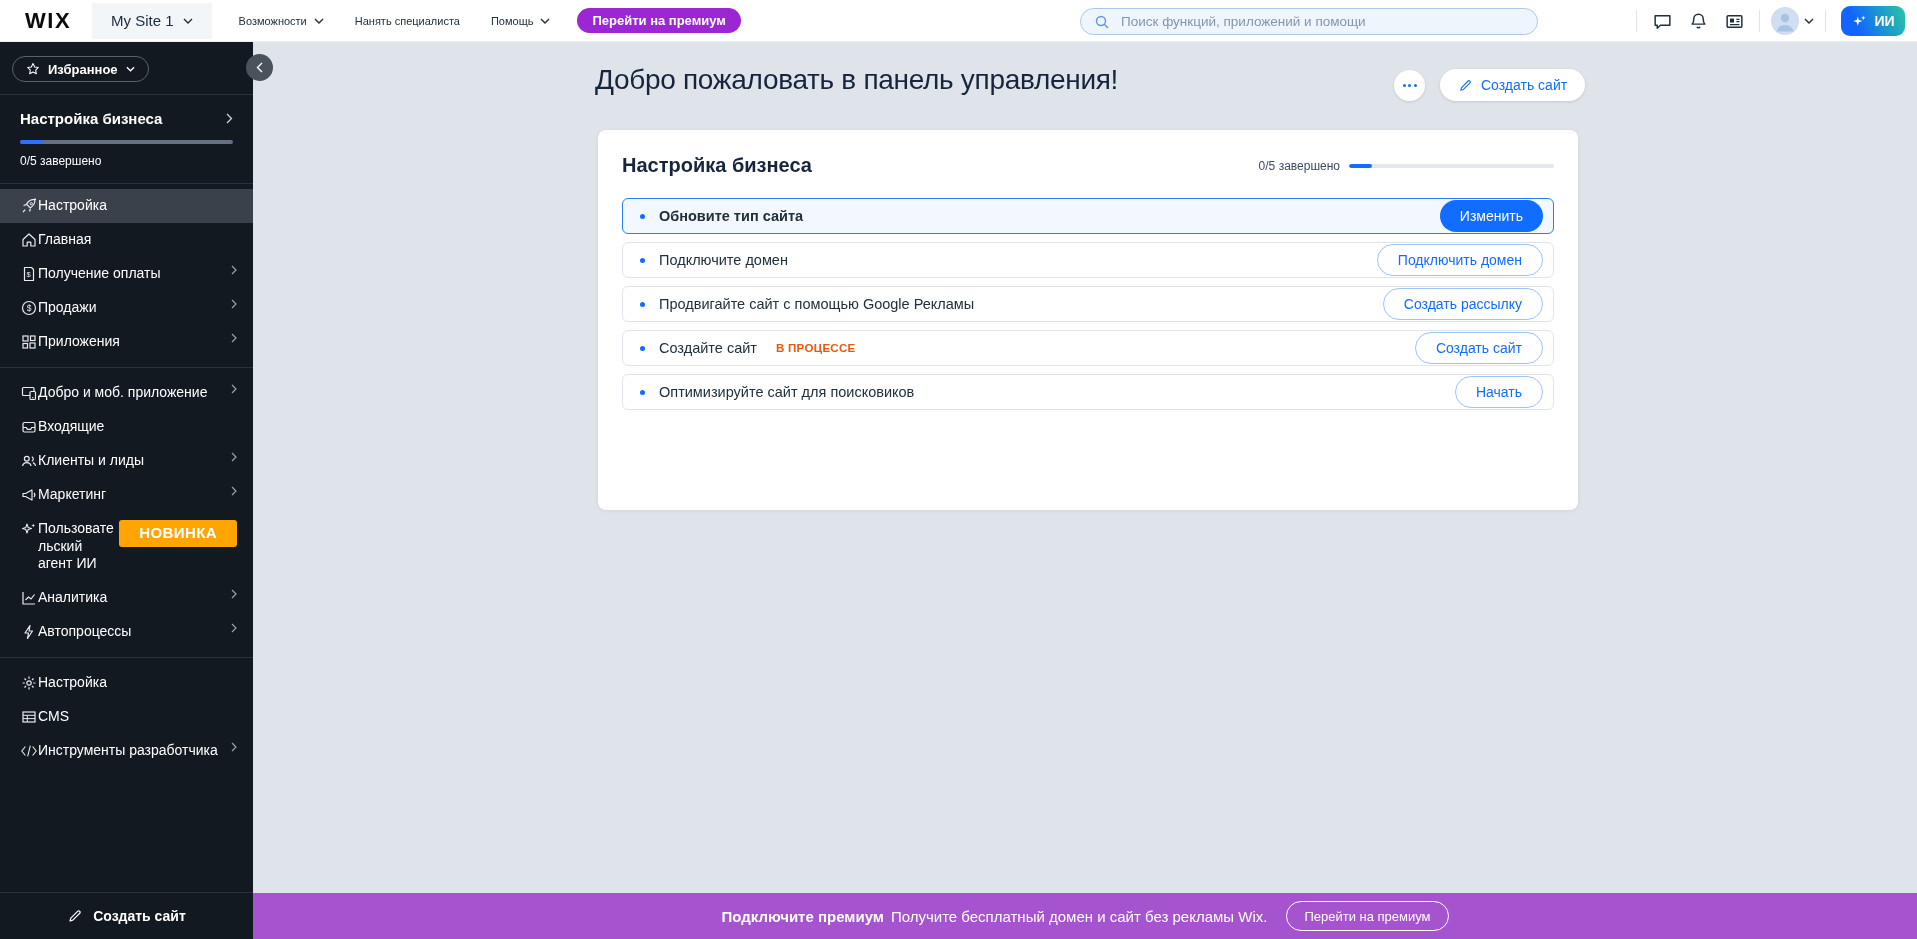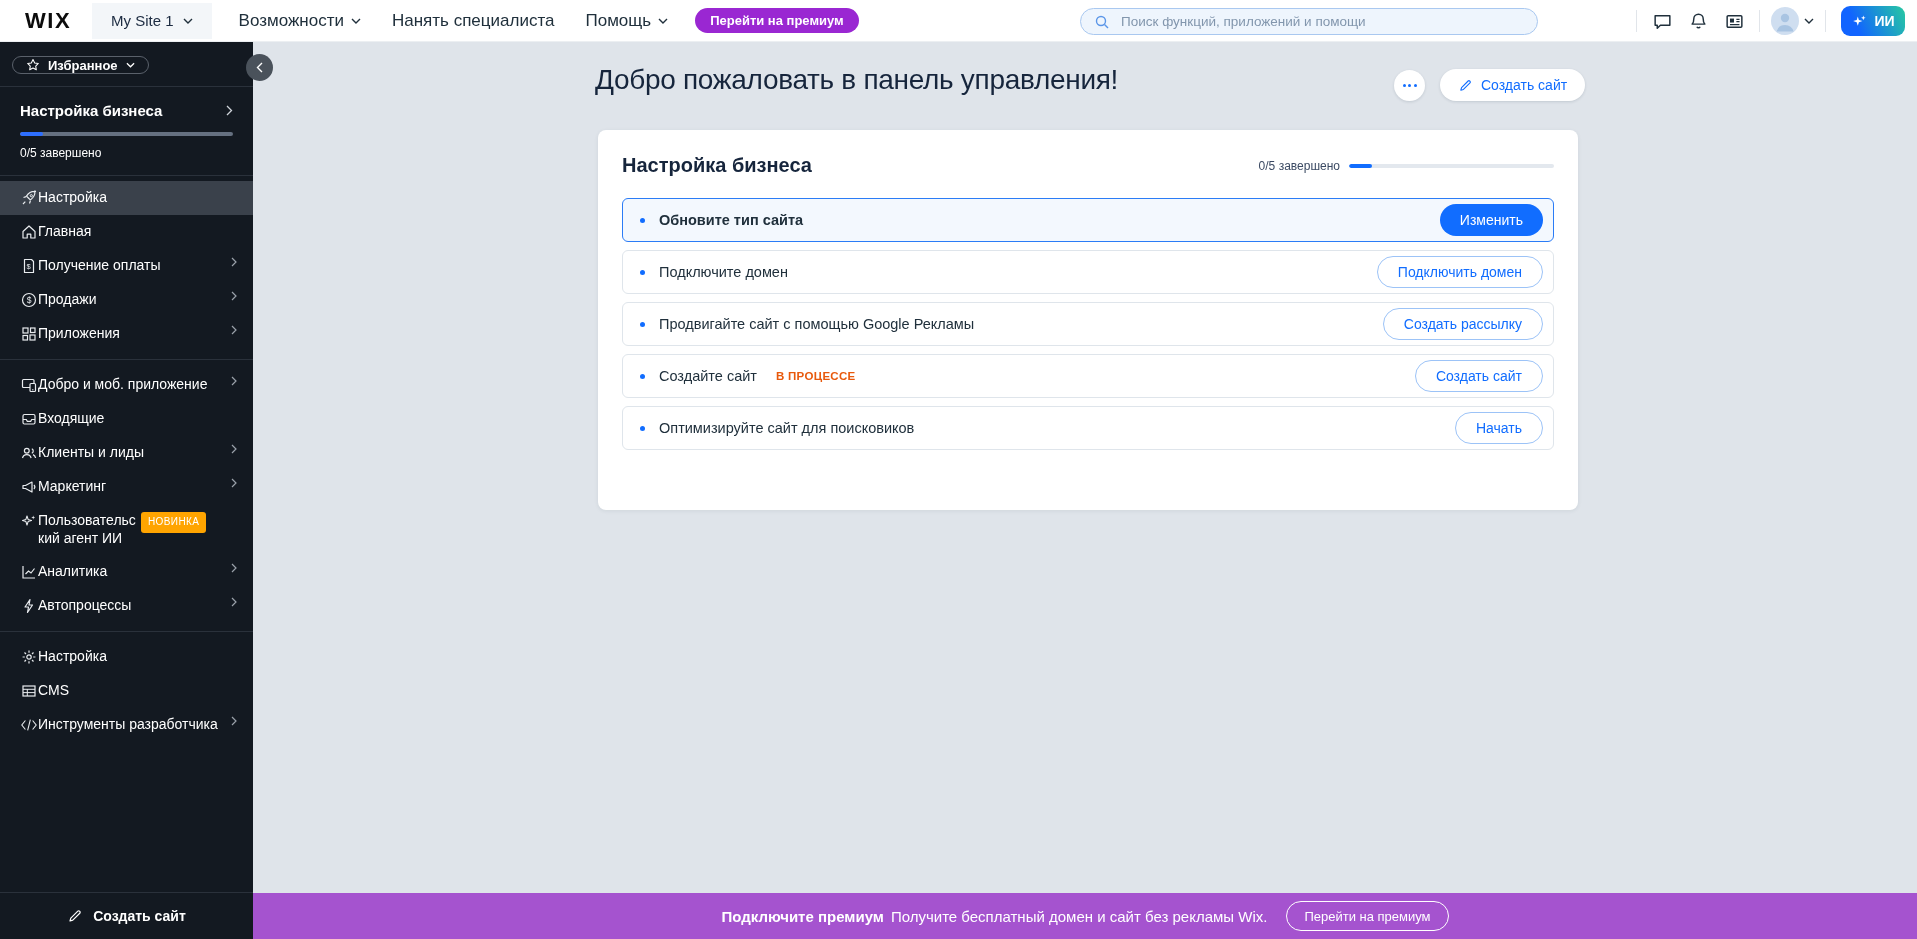--- a/index.html
+++ b/index.html
@@ -17,71 +17,71 @@
   body{
     width:1917px;height:939px;position:relative;overflow:hidden;
     font-family:"Liberation Sans",sans-serif;background:#dfe4ea;color:#20303c;
   }
   svg{display:block}
 
   
   .topbar{position:absolute;top:0;left:0;right:0;height:42px;background:#fff;display:flex;align-items:center;z-index:40;border-bottom:1px solid #eceff2}
   .wix-logo{font-weight:bold;font-size:22px;letter-spacing:1.5px;color:#0c0c0c;padding:0 21px 0 25px;cursor:pointer}
   .site-tab{height:36px;display:flex;align-items:center;gap:9px;padding:0 19px;background:#f3f6f9;font-size:15px;color:#1c2b41;cursor:pointer}
-  .topnav{display:flex;align-items:center;gap:31px;padding:0 27px;font-size:17px}
+  .topnav{display:flex;align-items:center;gap:31px;padding:0 27px;font-size:11px}
   .topnav-item{display:flex;align-items:center;gap:7px;cursor:pointer;white-space:nowrap}
   .chev-d{color:#20303c}
   .premium-pill{background:var(--premium-purple);color:#fff;font-weight:bold;font-size:13px;height:25px;padding:0 15px;border-radius:13px;border:none;cursor:pointer;white-space:nowrap;font-family:inherit}
   .search-wrap{position:absolute;left:1080px;top:8px;width:458px;height:27px;border:1px solid #a9c8f0;background:#eef5fd;border-radius:14px;display:flex;align-items:center;gap:9px;padding:8px 13px}
   .search-wrap .sicon{color:#5b96e8;flex:none}
   .search-wrap input{border:none;background:transparent;outline:none;font-size:13.5px;color:#2b3a4d;width:100%;font-family:inherit}
   .search-wrap input::placeholder{color:#8296ad}
   .topbar-right{position:absolute;right:6px;top:0;height:42px;display:flex;align-items:center}
   .tb-vdiv{width:1px;height:22px;background:#e1e5ea;margin:0 7px}
   .icon-btn{width:36px;height:36px;display:flex;align-items:center;justify-content:center;background:none;border:none;color:#20303c;cursor:pointer}
   .avatar-wrap{display:flex;align-items:center;gap:5px;cursor:pointer;padding:0 4px}
   .ai-btn{width:64px;height:30px;border-radius:9px;background:linear-gradient(65deg,var(--ai-grad-start) 25%,var(--ai-grad-end) 100%);color:#fff;font-weight:bold;font-size:14px;display:flex;align-items:center;justify-content:center;gap:6px;border:none;cursor:pointer;margin:0 6px 0 8px;font-family:inherit}
 
   
   .sidebar{position:absolute;top:42px;left:0;width:253px;bottom:0;background:var(--sidebar-bg);color:#fff;z-index:20}
-  .fav-pill{margin:14px 12px 12px;display:inline-flex;align-items:center;gap:8px;border:1px solid #5a616b;border-radius:14px;height:18px;padding:0 13px;font-size:13px;font-weight:bold;color:#fff;background:transparent;cursor:pointer;font-family:inherit}
+  .fav-pill{margin:14px 12px 12px;display:inline-flex;align-items:center;gap:8px;border:1px solid #5a616b;border-radius:14px;height:26px;padding:0 13px;font-size:13px;font-weight:bold;color:#fff;background:transparent;cursor:pointer;font-family:inherit}
   .sb-divider{height:1px;background:#2a313b}
   .setup-block{padding:15px 20px 15px;cursor:pointer}
   .setup-title-row{display:flex;align-items:center;justify-content:space-between;font-size:15px;font-weight:bold}
   .ptrack{height:4px;background:#657080;border-radius:2px;margin:13px 0 10px;overflow:hidden}
   .ptrack .pfill{height:100%;background:#2e6fff;border-radius:2px}
   .setup-sub{font-size:12px;color:#fff}
   .sb-list{list-style:none;margin:5px 0 0;padding:0;font-size:14px}
   .sb-item{display:flex;align-items:flex-start;padding:8px 16px 8px 20px;cursor:pointer;line-height:1.25}
   .sb-item.active{background:#3a414b}
   .sb-item .icon{width:18px;height:18px;flex:none;color:#e9ecef}
   .sb-item .label{flex:1}
   .sb-item .chev{color:#9aa1aa;flex:none}
   .label-narrow{max-width:103px;word-break:break-word}
-  .badge{background:var(--badge-orange);color:#fff;font-size:10px;font-weight:normal;padding:4px 7px;border-radius:3px;letter-spacing:.4px;flex:none}
+  .badge{background:var(--badge-orange);color:#fff;font-size:15px;font-weight:bold;padding:4px 20px;border-radius:3px;letter-spacing:.4px;flex:none}
   .sb-sep{height:1px;background:#2a313b;margin:8px 0;list-style:none}
   .sb-footer{position:absolute;bottom:0;left:0;right:0;height:47px;border-top:1px solid #2a313b;display:flex;align-items:center;justify-content:center;gap:10px;font-size:14px;font-weight:bold;cursor:pointer;background:var(--sidebar-bg)}
   .collapse-btn{position:absolute;left:246px;top:54px;width:27px;height:27px;border-radius:50%;background:#4a525b;color:#fff;z-index:30;border:none;display:flex;align-items:center;justify-content:center;cursor:pointer}
 
   
   .main-title{position:absolute;left:595px;top:64px;font-size:28px;font-weight:normal;color:#16253c;letter-spacing:-.3px;margin:0}
   .header-actions{position:absolute;left:1394px;top:69px;display:flex;gap:15px;align-items:center}
   .more-btn{width:31px;height:31px;border-radius:50%;background:#fff;border:none;box-shadow:0 1px 3px rgba(22,45,61,.14);color:var(--accent);display:flex;align-items:center;justify-content:center;gap:2.5px;cursor:pointer}
   .more-btn i{width:3px;height:3px;border-radius:50%;background:var(--accent)}
   .create-btn{height:32px;border-radius:16px;background:#fff;border:none;color:var(--accent);font-size:14px;display:flex;align-items:center;gap:8px;padding:0 18px;box-shadow:0 1px 3px rgba(22,45,61,.14);cursor:pointer;font-family:inherit}
 
   .card{position:absolute;left:598px;top:130px;width:980px;height:380px;background:#fff;border-radius:8px;box-shadow:0 1px 4px rgba(22,45,61,.08)}
   .card-header{display:flex;align-items:center;padding:24px 24px 0}
   .card-title{font-size:20px;font-weight:bold;color:#16253c;flex:1;margin:0}
   .card-progress{display:flex;align-items:center;gap:9px}
   .card-progress .plabel{font-size:12px;color:#3b4a63}
   .ptrack2{width:205px;height:4px;background:#e3e8ee;border-radius:2px;overflow:hidden}
   .ptrack2 .pfill{height:100%;background:var(--accent);border-radius:2px}
   .tasks{padding:21px 24px 0;display:flex;flex-direction:column;gap:8px}
-  .task{height:44px;border:1px solid #dfe5eb;border-radius:6px;display:flex;align-items:center;padding:0 10px 0 17px;background:#fff}
+  .task{height:36px;border:1px solid #dfe5eb;border-radius:6px;display:flex;align-items:center;padding:0 10px 0 17px;background:#fff}
   .task.active{background:#f3f8fe;border-color:#2b7cf6}
   .dot{width:5px;height:5px;border-radius:50%;background:var(--accent);margin-right:14px;flex:none}
   .tlabel{font-size:14.5px;color:#20303c}
   .task.active .tlabel{font-weight:bold}
   .status{color:var(--status-orange);font-weight:bold;font-size:11.5px;margin-left:19px;letter-spacing:.3px}
   .task-action{margin-left:auto;height:32px;border-radius:16px;font-size:14px;padding:0 20px;cursor:pointer;font-family:inherit;white-space:nowrap}
   .task-action.primary{background:var(--accent);color:#fff;border:none}
   .task-action.outline{background:#fff;border:1px solid #9cc3f7;color:var(--accent)}
 
   

